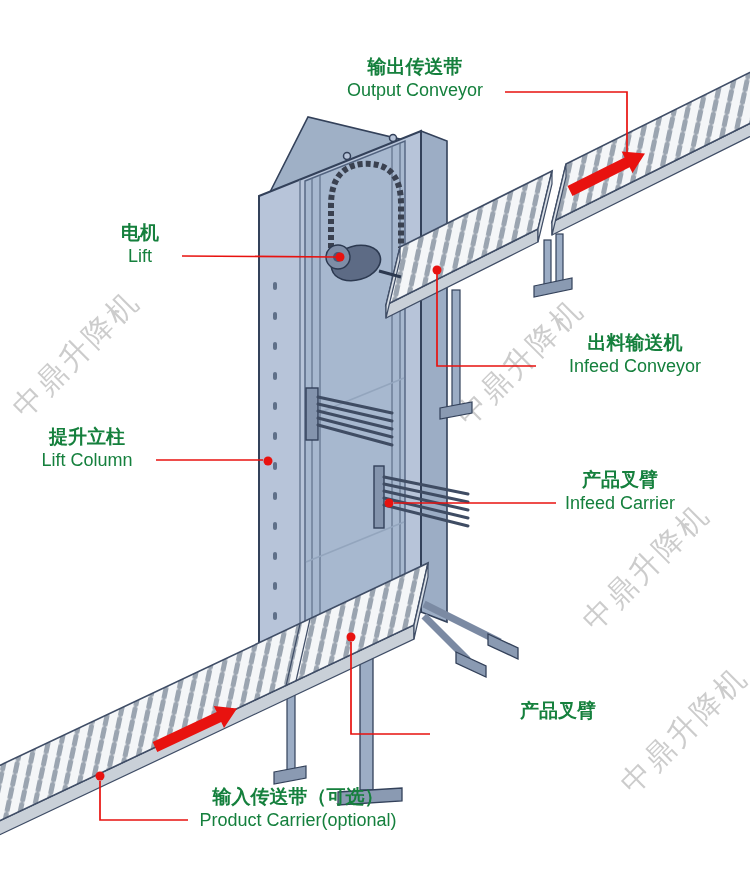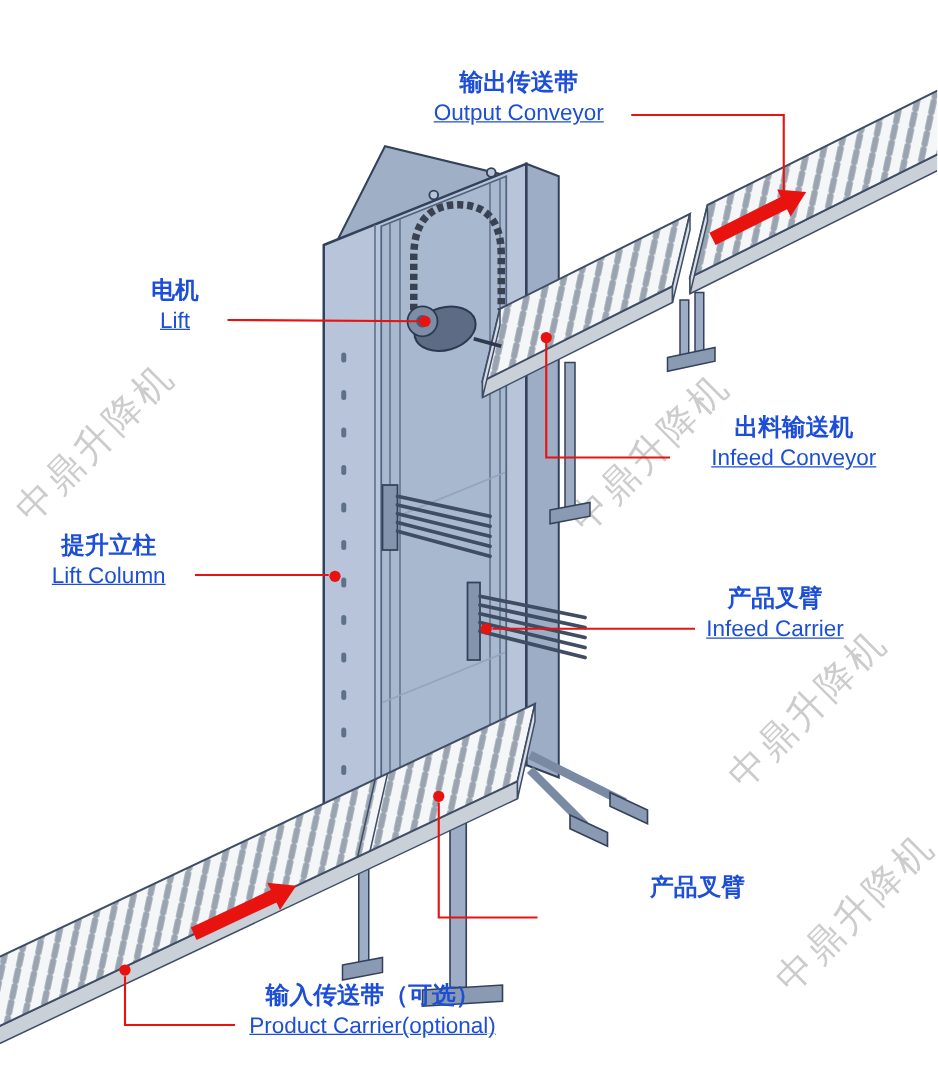--- a/index.html
+++ b/index.html
@@ -7,23 +7,23 @@
     position:relative;width:750px;height:869px;background:#ffffff;
     overflow:hidden;font-family:"Liberation Sans",sans-serif;
   }
   .wm{
     position:absolute;font-size:30px;letter-spacing:3px;white-space:nowrap;
     color:rgba(100,100,100,0.33);transform:rotate(-45deg);
     transform-origin:left center;z-index:1;user-select:none;
     font-family:"DejaVu Sans",sans-serif;
   }
   svg.art{position:absolute;left:0;top:0;z-index:2;}
-  .label{position:absolute;z-index:3;color:#1d4ed8;line-height:1.28;}
+  .label{position:absolute;z-index:3;color:#15803d;line-height:1.28;}
   .label .zh{display:block;font-size:19px;font-weight:700;}
-  .label .en{display:block;font-size:18px;font-weight:400;text-decoration:underline;}
+  .label .en{display:block;font-size:18px;font-weight:400;}
   .t-center{text-align:center}
   .t-left{text-align:center}
 </style>
 </head>
 <body>
 
 <div class="canvas">
 
   <div class="wm" style="left:18px;top:392px">中鼎升降机</div>
   <div class="wm" style="left:462px;top:400px">中鼎升降机</div>

